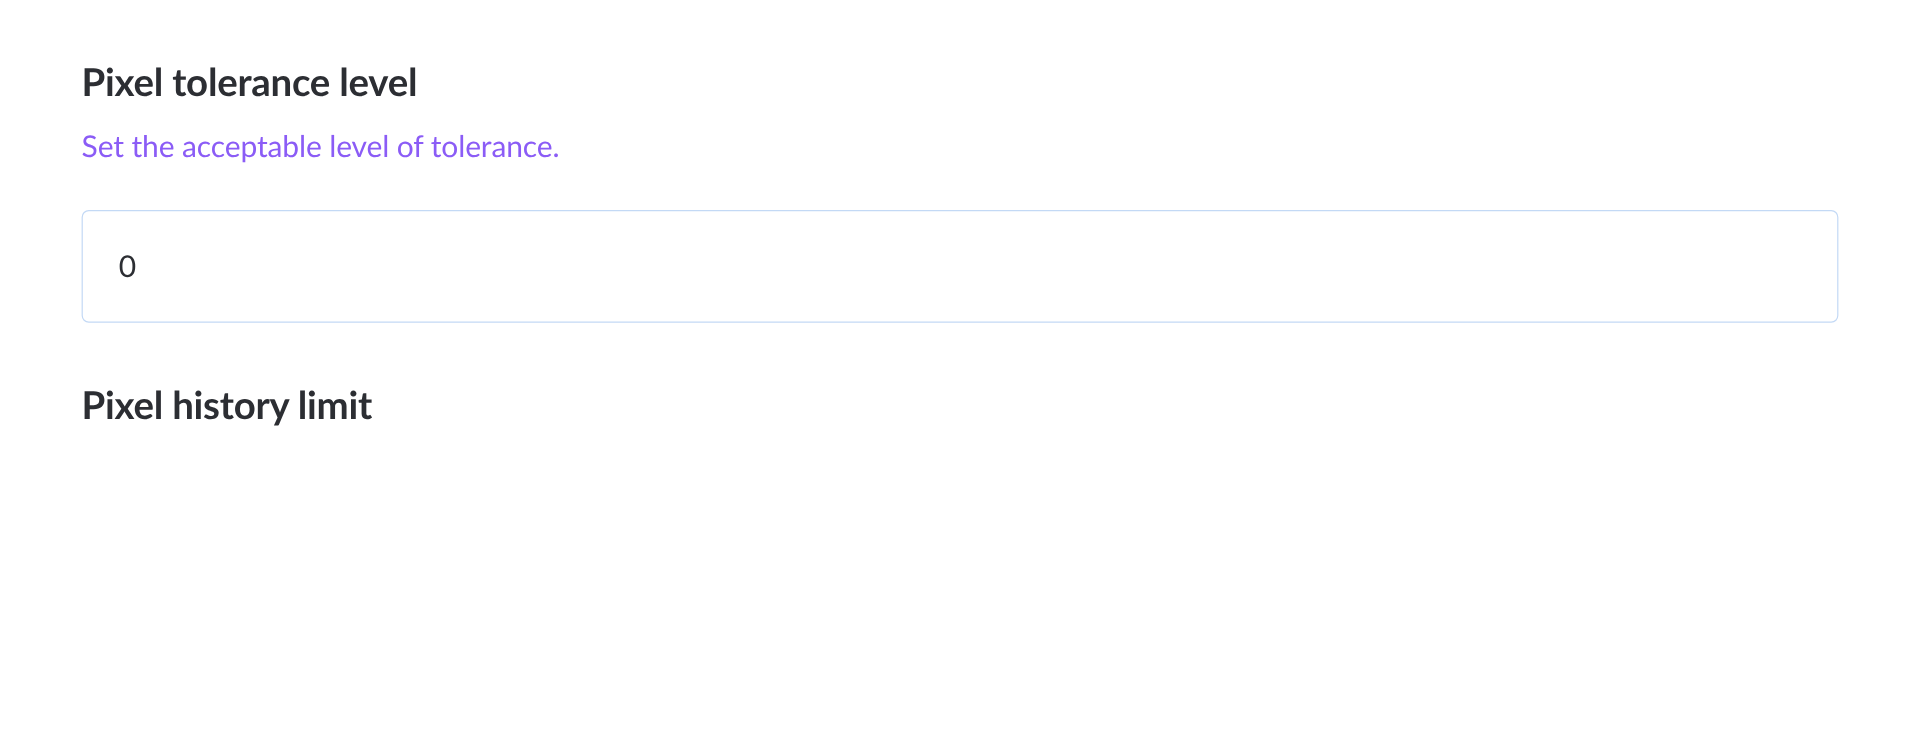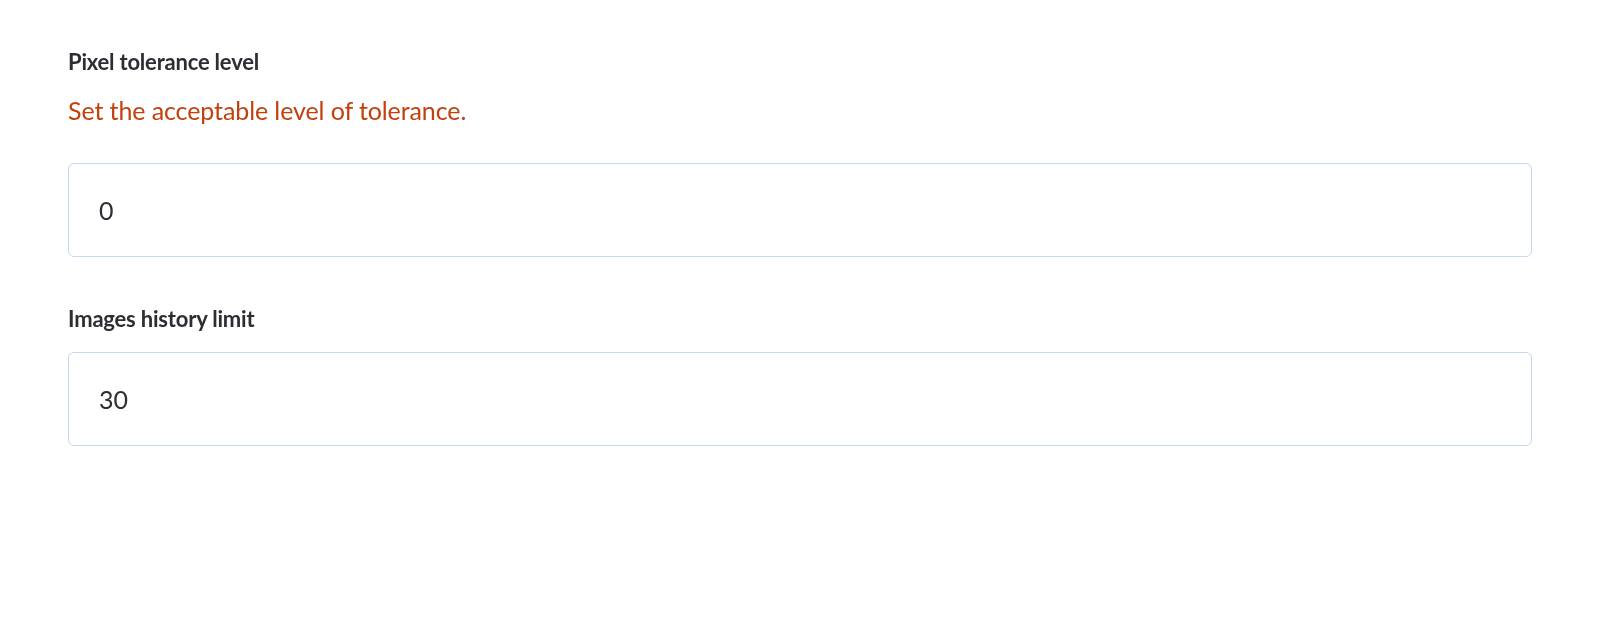--- a/index.html
+++ b/index.html
@@ -10,30 +10,30 @@
     body {
       font-family: "Lato", -apple-system, BlinkMacSystemFont, "Segoe UI", Roboto, Helvetica, Arial, sans-serif;
       background: #ffffff;
       padding: 48px 68px;
       color: #2c2e33;
     }
     .setting-group {
       margin-bottom: 48px;
     }
     .setting-title {
-      font-size: 22px;
+      font-size: 32px;
       font-weight: 700;
       color: #2c2e33;
       margin-bottom: 20px;
       letter-spacing: -0.2px;
     }
     .setting-description {
       font-size: 25px;
       font-weight: 400;
-      color: #c2410c;
+      color: #8b5cf6;
       margin-bottom: 38px;
       letter-spacing: -0.1px;
     }
     .setting-input {
       width: 100%;
       height: 94px;
       border: 1px solid #c3d9f5;
       border-radius: 6px;
       padding: 0 30px;
       font-size: 25px;
@@ -46,15 +46,14 @@
 </head>
 <body>
 
 <div class="setting-group">
   <h2 class="setting-title">Pixel tolerance level</h2>
   <p class="setting-description">Set the acceptable level of tolerance.</p>
   <input type="text" class="setting-input" value="0" style="">
 </div>
 
 <div class="setting-group">
-  <h2 class="setting-title">Images history limit</h2>
-  <input type="text" class="setting-input" value="30" style="">
+  <h2 class="setting-title">Pixel history limit</h2>
 </div>
 
 </body></html>

